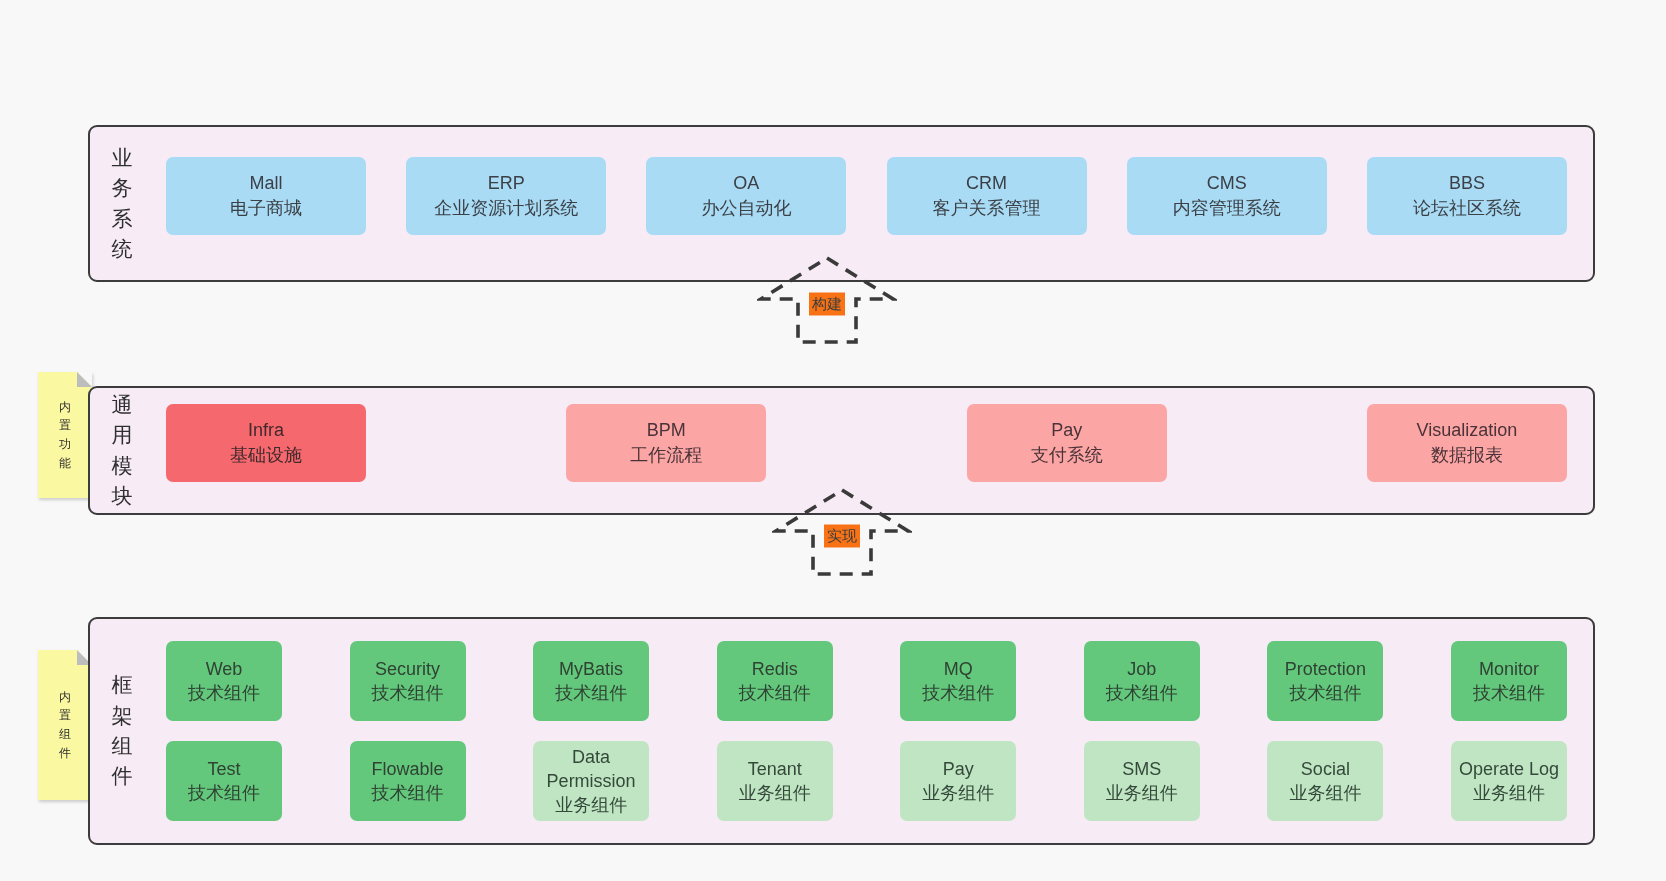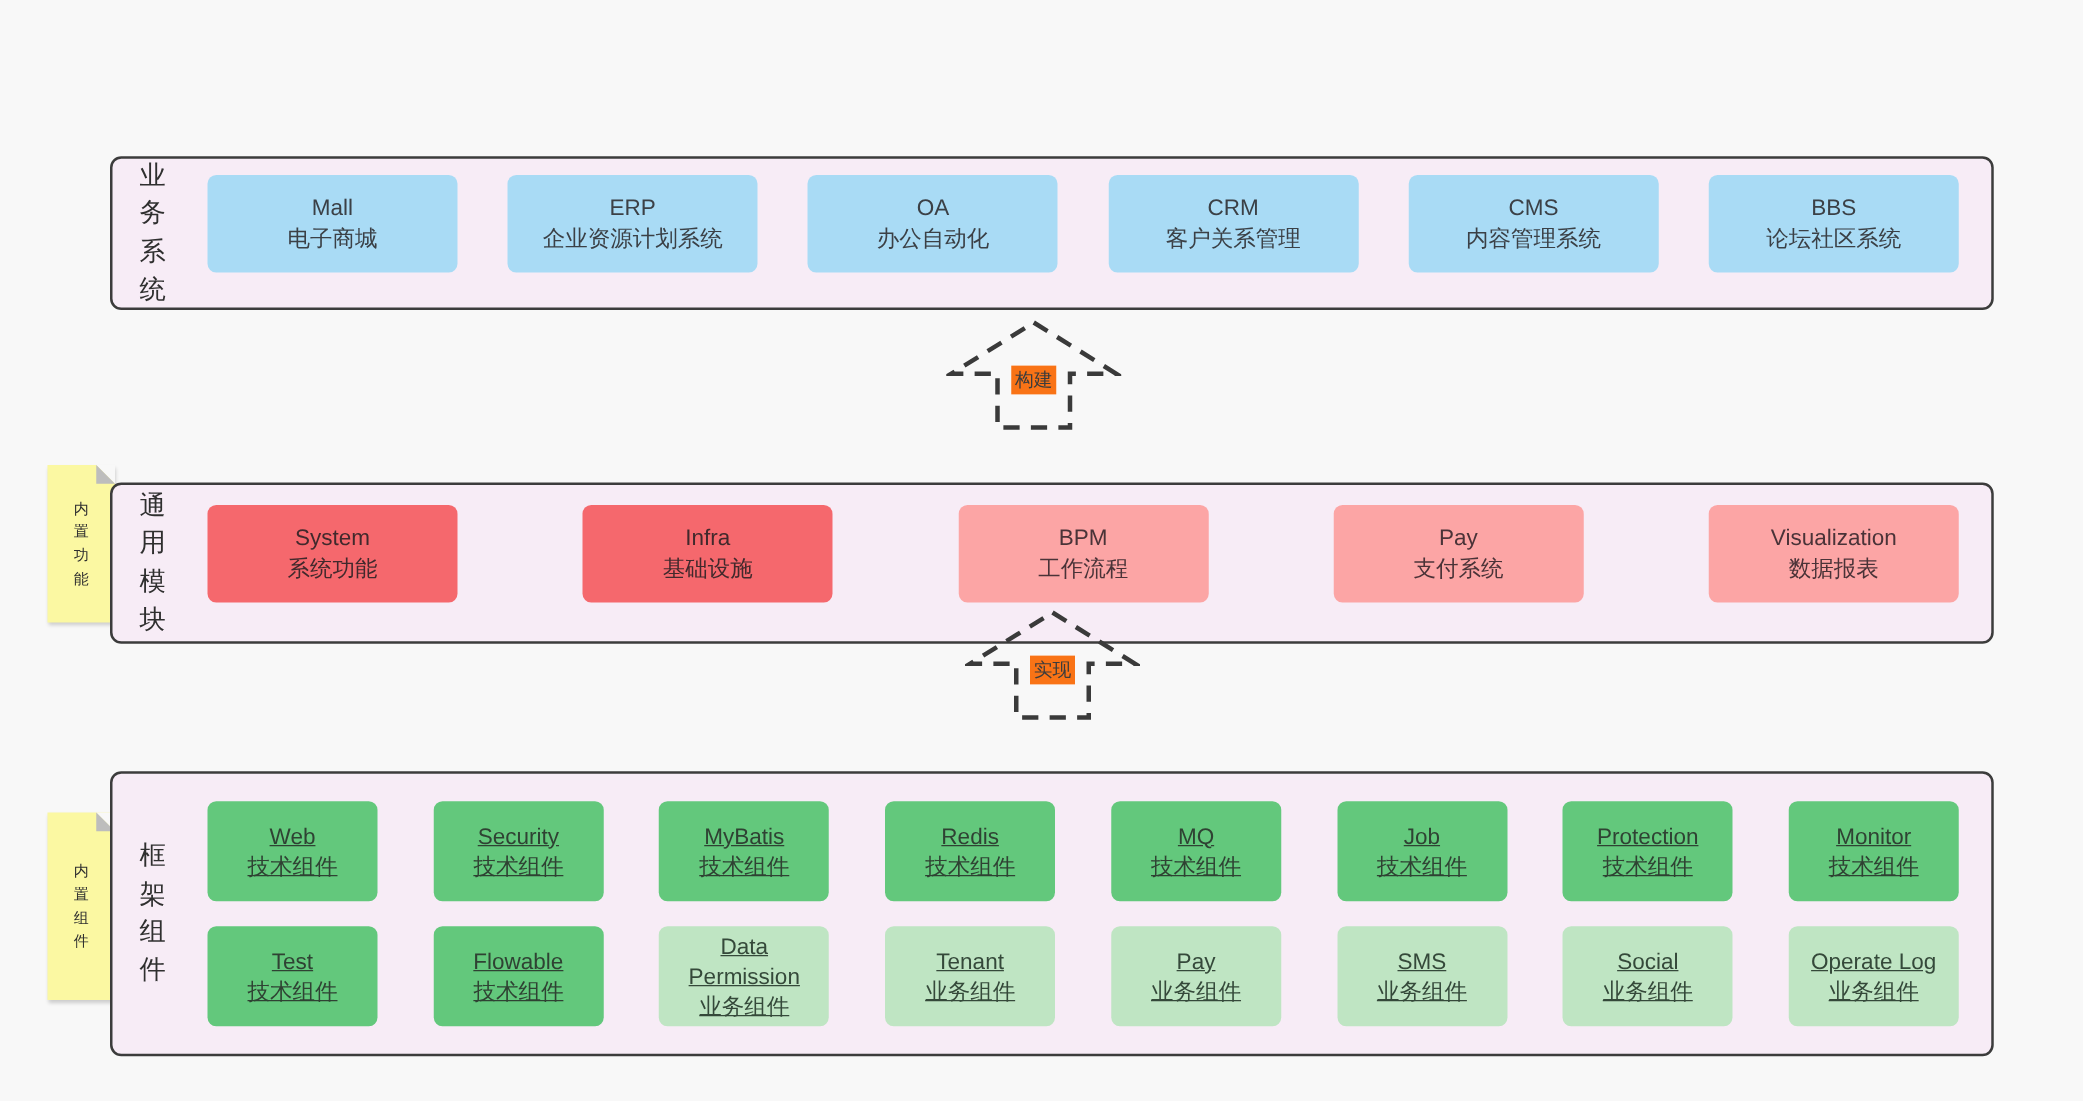--- a/index.html
+++ b/index.html
@@ -8,21 +8,21 @@
     background:#f8f8f8;
     font-family:"Liberation Sans","DejaVu Sans",sans-serif;
     color:#3c3c3c;
   }
   
   .section{
     position:absolute;left:88px;width:1507px;
     background:#f7ecf6;border:2px solid #3c3c3c;border-radius:9px;
     box-sizing:border-box;display:flex;align-items:center;z-index:1;
   }
-  .sec-business{top:125px;height:123px;}
+  .sec-business{top:125px;height:157px;}
   .sec-modules{top:369px;height:129px;margin-top:17px;}
   .sec-framework{top:617px;height:228px;}
   .vlabel{
     width:24px;margin-left:20px;flex:none;
     font-size:21px;line-height:1.45;text-align:center;
     word-break:break-all;color:#2f2f2f;
   }
   .boxes{
     flex:1;display:flex;justify-content:space-between;align-items:center;
     padding:0 26px 16px 32px;
@@ -33,21 +33,21 @@
   }
   .rows .boxes{padding:0;flex:none;}
   
   .box{
     height:78px;border-radius:7px;box-sizing:border-box;
     display:flex;flex-direction:column;align-items:center;justify-content:center;
     text-align:center;font-size:18px;line-height:1.35;color:#3b4046;
     padding:2px 6px;
   }
   .wide{width:200px;}
-  .narrow{width:136px;height:80px;text-decoration:underline;}
+  .narrow{width:116px;height:80px;}
   .blue{background:#a9dbf5;}
   .red{background:#f5686d;color:#41292c;}
   .pink{background:#fca5a5;color:#4a3338;}
   .green{background:#63c87c;color:#2f4233;}
   .green-light{background:#bfe5c3;color:#35493a;}
   .box-title{white-space:pre-line;}
   
   .sticky{
     position:absolute;left:38px;width:54px;background:#fbf8a2;z-index:0;
     box-shadow:1px 2px 3px rgba(0,0,0,.18);
@@ -116,24 +116,20 @@
 </div>
 
 <div class="sticky" style="top:372px;height:126px;">
   <div class="fold"></div>
   <div class="vtext">内置功能</div>
 </div>
 <div class="section sec-modules">
   <div class="vlabel">通用模块</div>
   <div class="boxes">
     <div class="box wide red">
-      <div class="box-title">System</div>
-      <div class="box-sub">系统功能</div>
-    </div>
-    <div class="box wide red">
       <div class="box-title">Infra</div>
       <div class="box-sub">基础设施</div>
     </div>
     <div class="box wide pink">
       <div class="box-title">BPM</div>
       <div class="box-sub">工作流程</div>
     </div>
     <div class="box wide pink">
       <div class="box-title">Pay</div>
       <div class="box-sub">支付系统</div>

